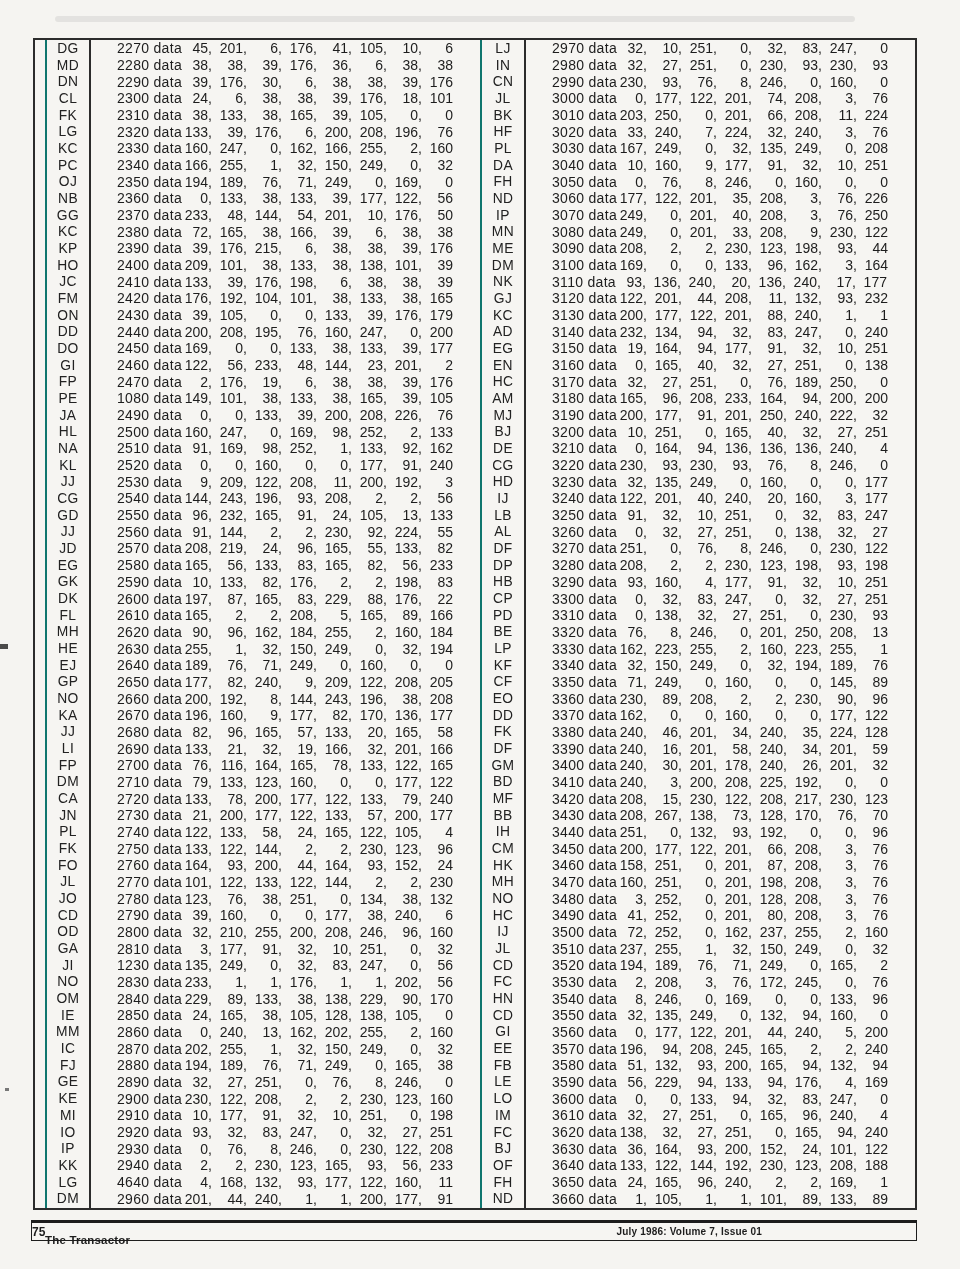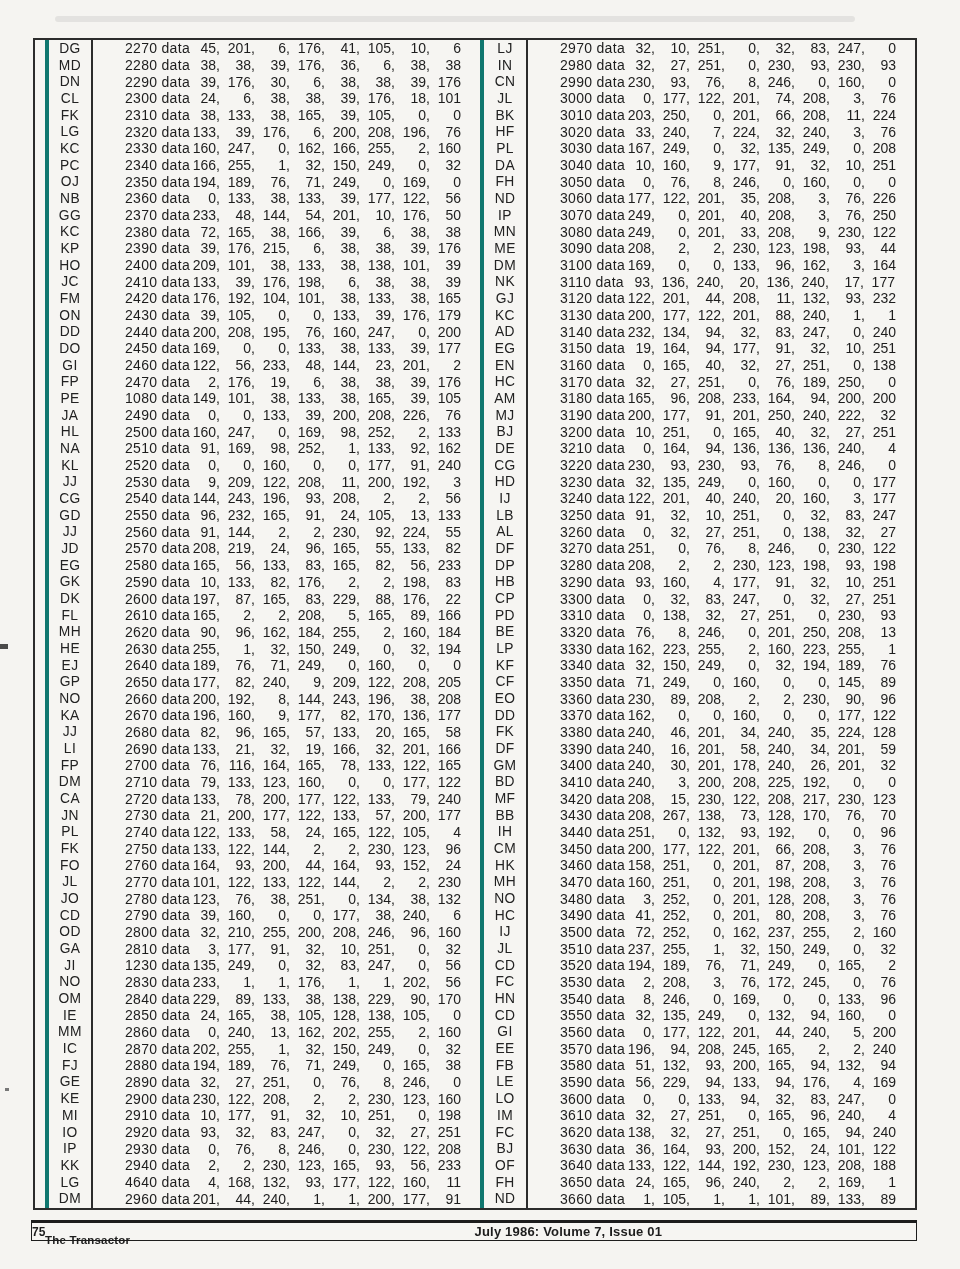--- a/index.html
+++ b/index.html
@@ -24,28 +24,28 @@
   .listing-box{
     position:absolute;left:33px;top:38px;width:884px;height:1172px;
     border:2px solid #2c2c2c;box-sizing:border-box;
     display:flex;background:#f6f5f2;
   }
   .half{box-sizing:border-box;height:100%;display:flex;}
   .half.left{width:445px;padding-left:10px;}
   .half.right{flex:1;}
   .subtable{
     display:flex;height:100%;box-sizing:border-box;
-    border-left:4px solid #0f766e;flex:1;gap:24px;
+    border-left:2px solid #0f766e;flex:1;
   }
   .codecol{
     width:44px;flex:none;box-sizing:border-box;
     border-right:2px solid #2c2c2c;
     display:flex;flex-direction:column;
   }
-  .datacol{flex:1;display:flex;flex-direction:column;overflow:hidden;}
+  .datacol{flex:1;display:flex;flex-direction:column;overflow:hidden;padding-left:18px;}
   .crow,.drow{height:16.68px;flex:none;display:flex;align-items:center;}
   .crow{justify-content:center;}
   .code{
     font-size:13.8px;letter-spacing:0.4px;color:#222;
   }
   .drow{padding-left:8px;white-space:nowrap;}
   .ln{white-space:pre;font-size:14px;letter-spacing:0.3px;color:#1d1d1d;}
   .num{display:inline-block;width:26px;text-align:right;font-size:14px;color:#1d1d1d;}
   .sep{display:inline-block;width:9px;text-align:left;font-size:14px;color:#1d1d1d;}
   .footer-bar{
@@ -57,22 +57,22 @@
   }
   .f-left{
     font-weight:bold;font-size:11.5px;letter-spacing:0.2px;
     padding-left:13px;flex:1;text-align:left;margin-top:16px;
   }
   .f-center{
     font-weight:bold;font-size:12px;
     position:absolute;left:0;right:0;text-align:left;
   }
   .f-right{
-    font-weight:bold;font-size:13px;letter-spacing:0.2px;
-    padding-right:12px;flex:1;text-align:left;
+    font-weight:bold;font-size:10px;letter-spacing:0.2px;
+    padding-right:12px;flex:1;text-align:center;
   }
 </style>
 </head>
 <body>
 
 <div class="page">
 
   <div class="scan-streak"></div>
   <div class="artifact-dash"></div>
   <div class="artifact-dot"></div>

